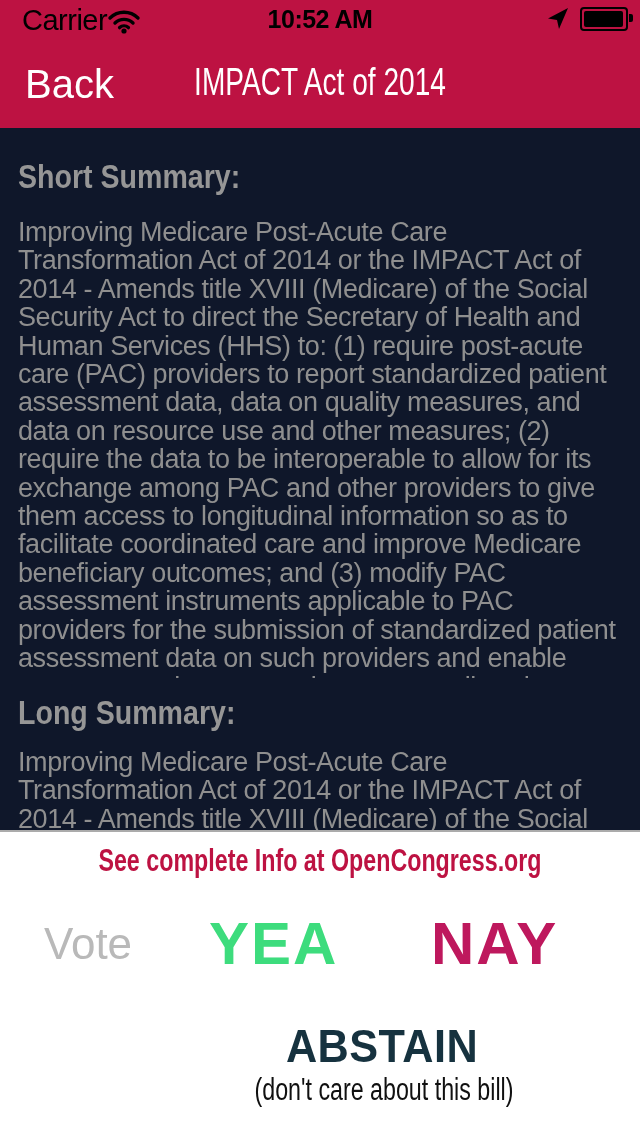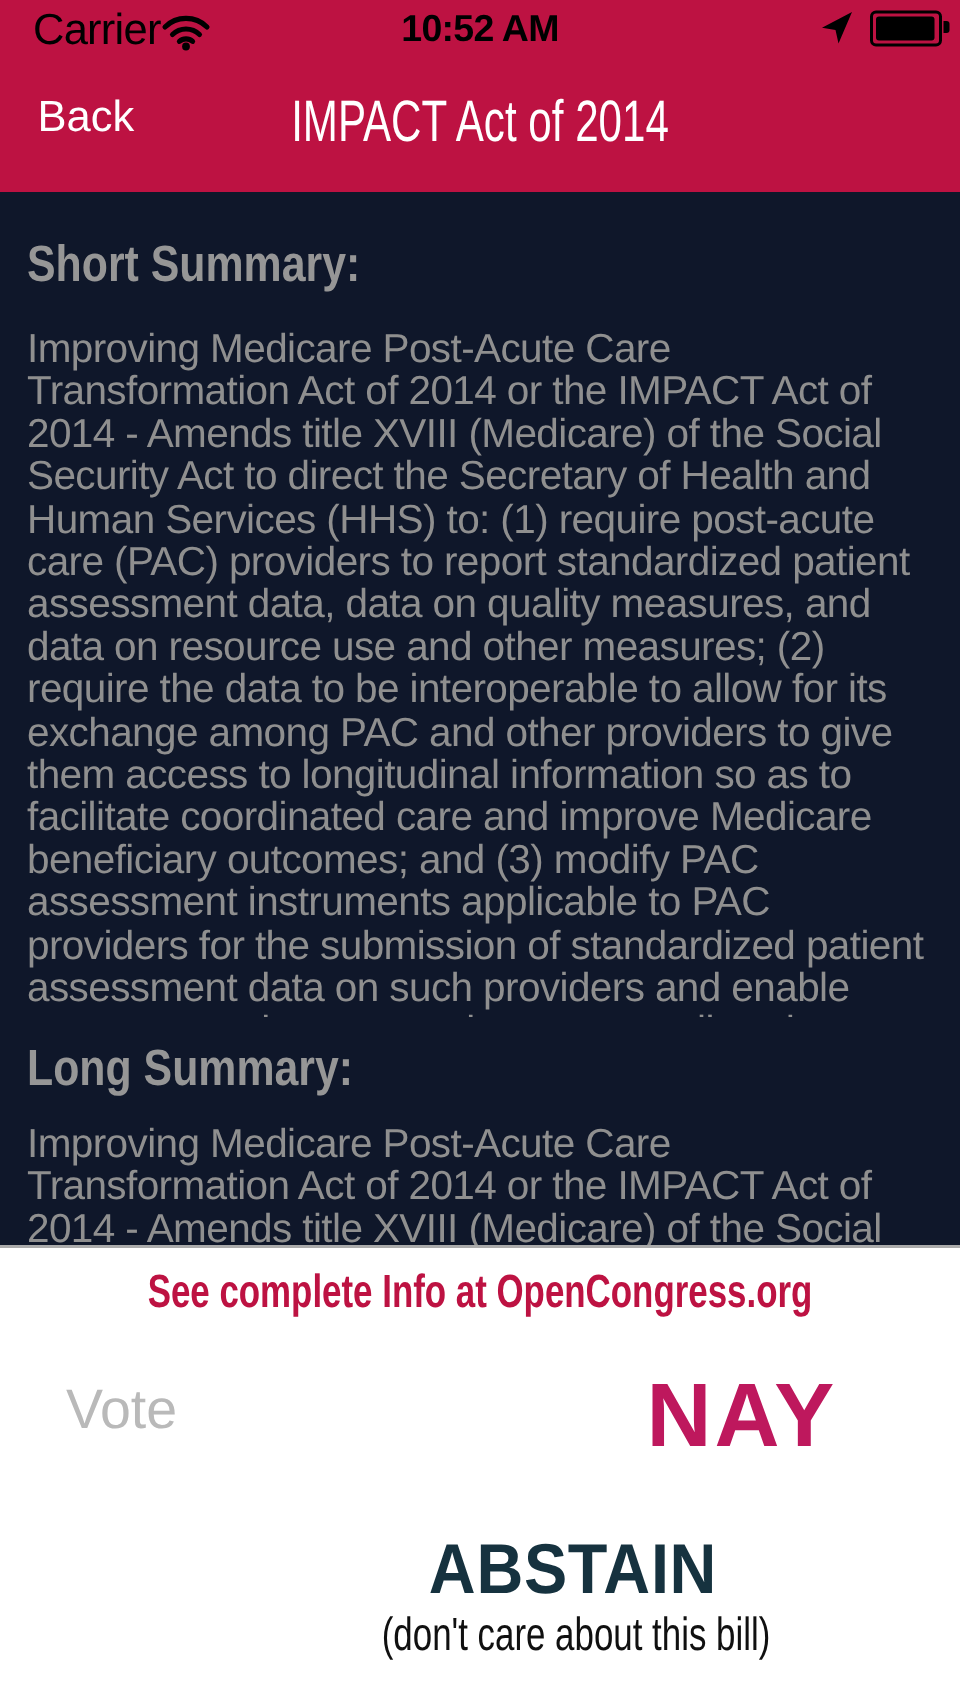--- a/index.html
+++ b/index.html
@@ -21,21 +21,21 @@
   .sb-carrier { font-size:29px; letter-spacing:-0.5px; }
   .sb-time { position:absolute; left:0; top:5px; width:640px; text-align:center; font-size:25px; font-weight:bold; letter-spacing:-0.5px; }
   .sb-right { position:absolute; right:12px; top:6px; display:flex; align-items:center; gap:10px; }
   .battery { position:relative; width:44px; height:20px; border:2px solid #000; border-radius:4px; }
   .battery-fill { position:absolute; top:2px; left:2px; right:3px; bottom:2px; background:#000; border-radius:2px; }
   .battery-nub { position:absolute; right:-7px; top:5px; width:4px; height:8px; background:#000; border-radius:0 2px 2px 0; }
 
   .nav-bar { position:absolute; top:40px; left:0; width:640px; height:88px; }
   .back-btn {
     position:absolute; left:25px; top:22px;
-    color:#fff; font-size:29px; font-weight:300; letter-spacing:0;
+    color:#fff; font-size:40px; font-weight:300; letter-spacing:0;
     cursor:pointer;
   }
   .nav-title {
     position:absolute; left:0; top:20px; width:640px; text-align:center;
     color:#fff; font-size:39px; font-weight:500;
     transform: scaleX(0.72); transform-origin:center;
     white-space:nowrap;
   }
 
   
@@ -68,21 +68,21 @@
   .link-text {
     position:absolute; top:0; left:0; width:640px; line-height:58px; text-align:center;
     color:#bd1242; font-size:31px; font-weight:bold; white-space:nowrap;
     transform: scaleX(0.75); transform-origin:center;
   }
 
   
   .footer { position:absolute; top:892px; left:0; width:640px; height:244px; background:#fff; }
   .vote-label {
     position:absolute; left:44px; top:27px;
-    color:#b9b9b9; font-size:37px; font-weight:300;
+    color:#b9b9b9; font-size:44px; font-weight:300;
   }
   .yea-btn {
     position:absolute; left:209px; top:24px;
     color:#3ddc7d; font-size:60px; font-weight:800; letter-spacing:2px; line-height:56px;
     cursor:pointer;
   }
   .nay-btn {
     position:absolute; left:431px; top:24px;
     color:#be185d; font-size:60px; font-weight:700; letter-spacing:2px; line-height:56px;
     cursor:pointer;
@@ -144,18 +144,19 @@
     <h2 class="sec-heading h-long">Long Summary:</h2>
     <p class="para para2">Improving Medicare Post-Acute Care Transformation Act of 2014 or the IMPACT Act of 2014 - Amends title XVIII (Medicare) of the Social Security Act to direct the Secretary of Health and Human Services (HHS) to: (1) require post-acute care (PAC) providers to report standardized patient assessment data, data on quality measures, and data on resource use and other measures;</p>
   </div>
 
   <div class="link-bar">
     <div class="link-text">See complete Info at OpenCongress.org</div>
   </div>
 
   <div class="footer">
     <span class="vote-label">Vote</span>
+    <span class="yea-btn">YEA</span>
     <span class="nay-btn">NAY</span>
     <div class="abstain-btn">ABSTAIN</div>
     <div class="abstain-caption">(don't care about this bill)</div>
   </div>
 
 </div>
 
 </body></html>

